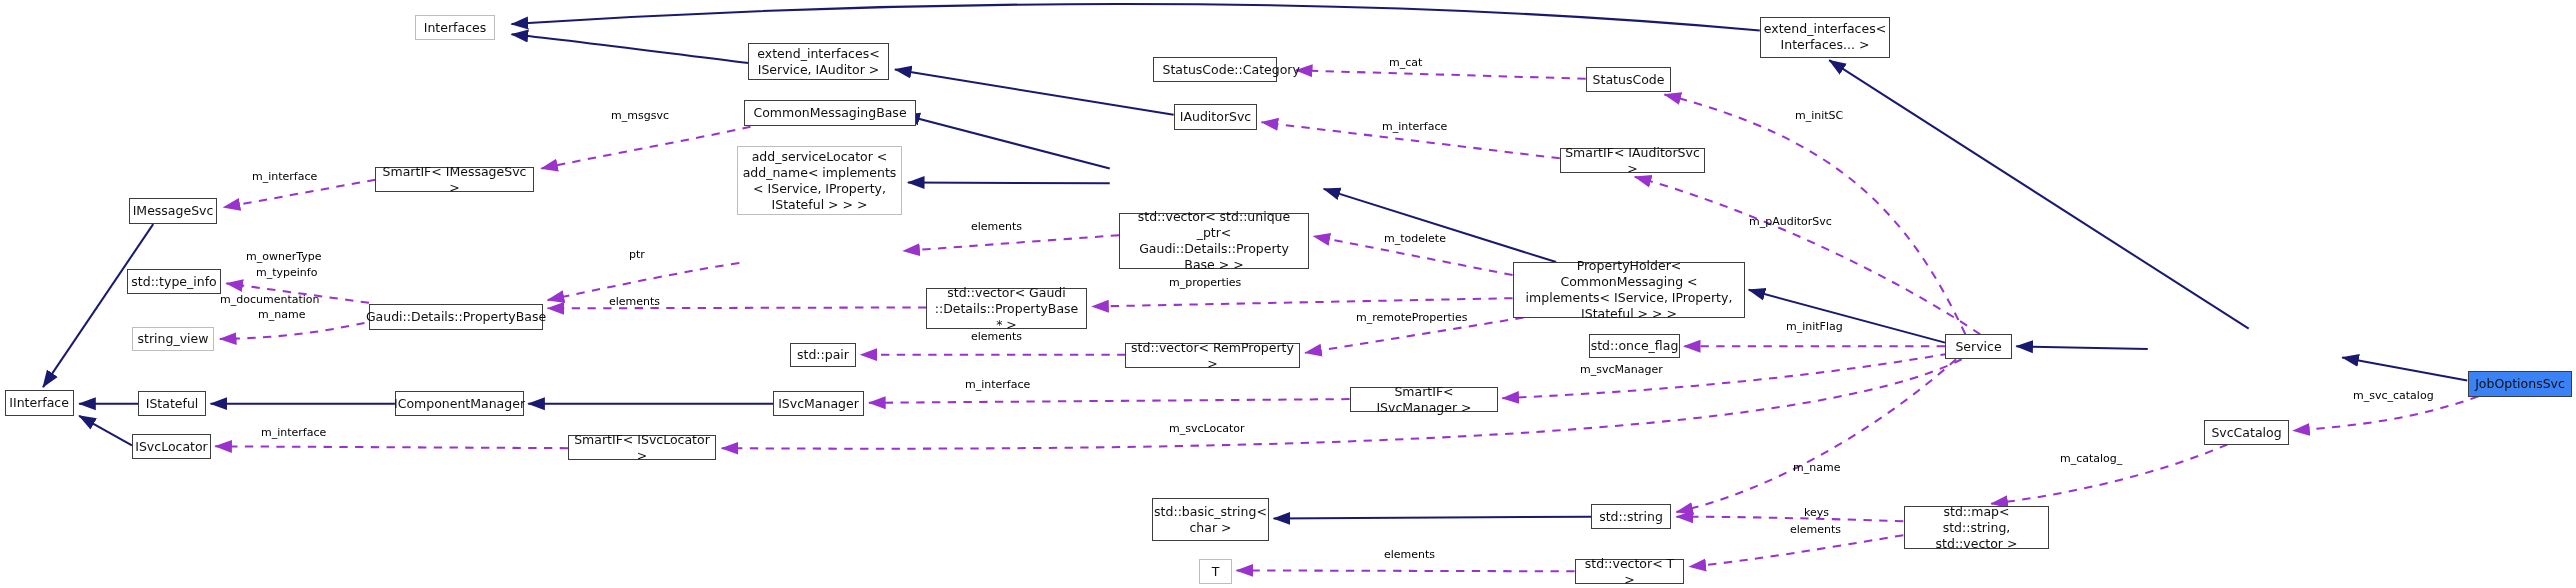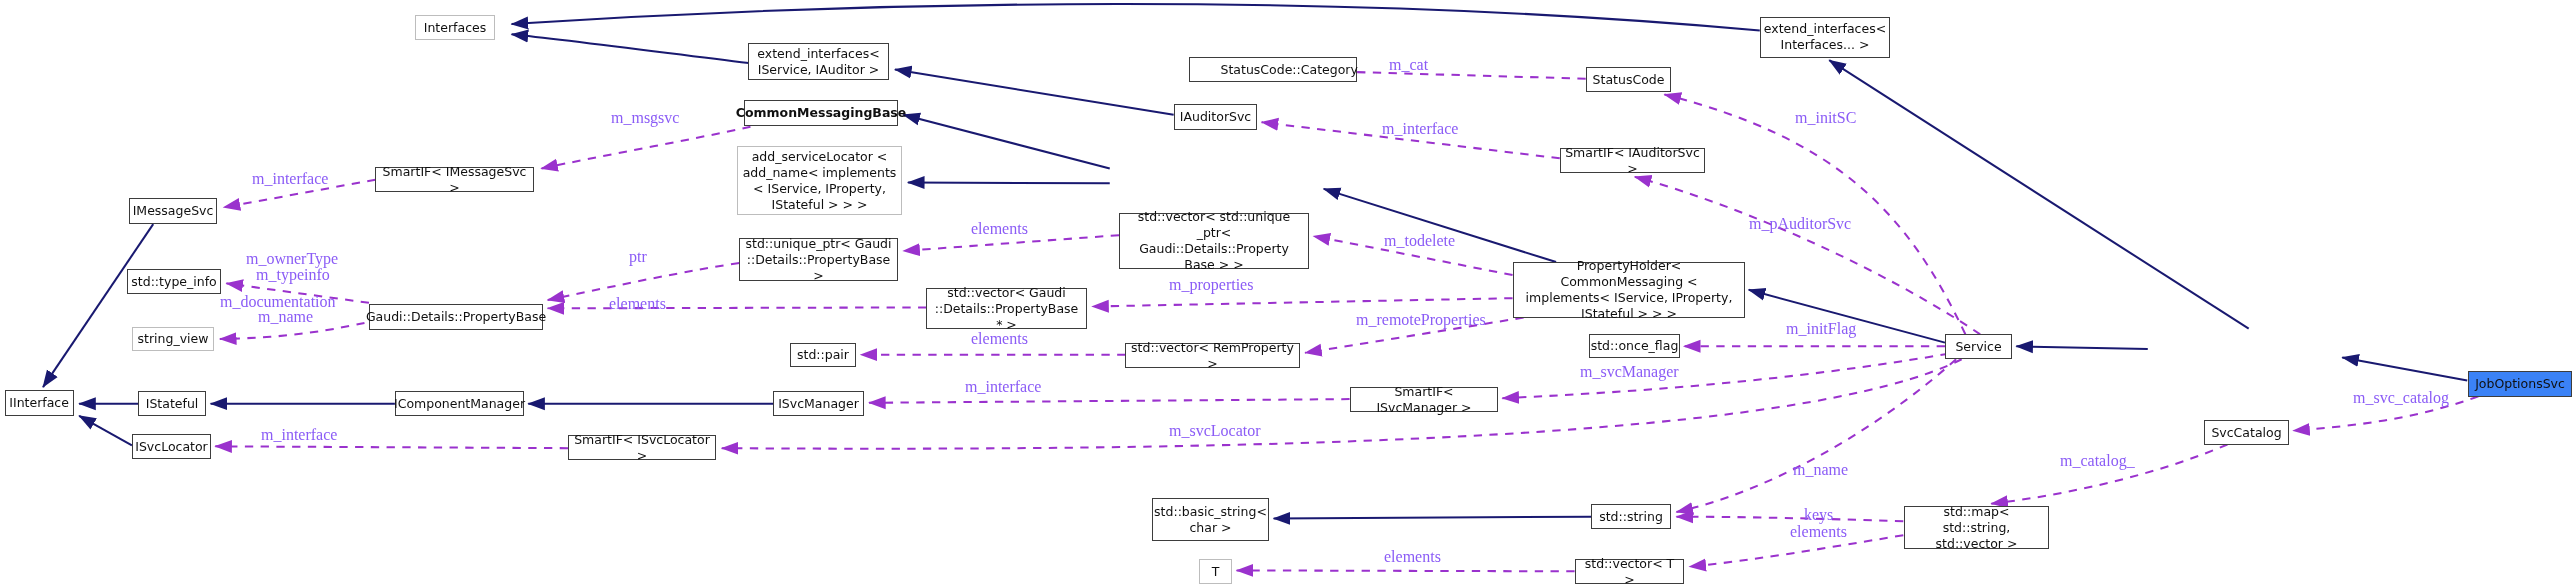--- a/index.html
+++ b/index.html
@@ -6,21 +6,21 @@
   #canvas{position:relative;width:2576px;height:588px;background:#ffffff;overflow:hidden;
           font-family:"DejaVu Sans","Liberation Sans",sans-serif;}
   #edges{position:absolute;left:0;top:0;width:2576px;height:588px;}
   .node{position:absolute;background:#ffffff;border:1.9px solid #3d3d3d;display:flex;
         align-items:center;justify-content:center;text-align:center;
         font-size:12.5px;line-height:1.28;color:#101010;box-sizing:border-box;
         padding:0.9px 3.7px;z-index:2;}
   .node.gray{border:0.9px solid #bdbdbd;}
   .node.thin{border:0.9px solid #3d3d3d;}
   .node.current{background:#3b82f6;border:1.9px solid #3d3d3d;}
-  .elabel{position:absolute;font-size:16px;color:#8b5cf6;white-space:nowrap;z-index:3;font-family:Liberation Serif, serif;}
+  .elabel{position:absolute;font-size:11px;color:#000000;white-space:nowrap;z-index:3;}
 </style>
 </head>
 <body>
 
 <div id="canvas">
 
   <svg id="edges" viewBox="0 0 2781 635" xmlns="http://www.w3.org/2000/svg">
     <defs>
       <marker id="an" markerUnits="userSpaceOnUse" markerWidth="20" markerHeight="16" refX="18" refY="8" orient="auto">
         <path d="M0,1 L19,8 L0,15 z" fill="#191970"></path>
@@ -74,33 +74,32 @@
       <path d="M 2405,480 C 2330,512 2235,534 2150,544" marker-end="url(#ap)"></path>
       <path d="M 2112,388 C 2020,470 1905,532 1810,553" marker-end="url(#ap)"></path>
       <path d="M 2055,563 C 1965,560 1885,558 1810,558" marker-end="url(#ap)"></path>
       <path d="M 2055,578 C 1970,592 1895,605 1824,612" marker-end="url(#ap)"></path>
       <path d="M 1700,617 L 1335,616" marker-end="url(#ap)"></path>
     </g>
   </svg>
 
   <div class="node gray" style="left:415px;top:15px;width:80px;height:25px;">Interfaces</div>
   <div class="node" style="left:748px;top:43px;width:141px;height:37px;">extend_interfaces&lt; IService, IAuditor &gt;</div>
-  <div class="node" style="left:744px;top:100px;width:154px;height:26px;font-weight:bold;">CommonMessagingBase</div>
+  <div class="node" style="left:744px;top:100px;width:172px;height:26px;">CommonMessagingBase</div>
   <div class="node gray" style="left:737px;top:146px;width:165px;height:69px;">add_serviceLocator &lt; add_name&lt; implements &lt; IService, IProperty, IStateful &gt; &gt; &gt;</div>
-  <div class="node" style="left:1189px;top:57px;width:168px;height:25px;padding-left:36px;">StatusCode::Category</div>
+  <div class="node" style="left:1153px;top:57px;width:124px;height:25px;padding-left:36px;">StatusCode::Category</div>
   <div class="node" style="left:1174px;top:104px;width:83px;height:26px;">IAuditorSvc</div>
   <div class="node" style="left:1586px;top:67px;width:85px;height:25px;">StatusCode</div>
   <div class="node" style="left:1760px;top:16.7px;width:130px;height:41px;">extend_interfaces&lt; Interfaces... &gt;</div>
   <div class="node" style="left:1560px;top:148px;width:145px;height:25px;">SmartIF&lt; IAuditorSvc &gt;</div>
   <div class="node" style="left:375px;top:167px;width:159px;height:25px;">SmartIF&lt; IMessageSvc &gt;</div>
   <div class="node" style="left:129px;top:198px;width:88px;height:26px;">IMessageSvc</div>
   <div class="node" style="left:127px;top:269px;width:94px;height:25px;">std::type_info</div>
   <div class="node gray" style="left:132px;top:327px;width:82px;height:24px;">string_view</div>
   <div class="node" style="left:369px;top:304px;width:174px;height:26px;">Gaudi::Details::PropertyBase</div>
-  <div class="node" style="left:739px;top:238px;width:159px;height:43px;">std::unique_ptr&lt; Gaudi ::Details::PropertyBase &gt;</div>
   <div class="node" style="left:1119px;top:213px;width:190px;height:56px;">std::vector&lt; std::unique _ptr&lt; Gaudi::Details::Property Base &gt; &gt;</div>
   <div class="node" style="left:926px;top:288px;width:161px;height:41px;">std::vector&lt; Gaudi ::Details::PropertyBase * &gt;</div>
   <div class="node" style="left:1513px;top:262px;width:232px;height:56px;">PropertyHolder&lt; CommonMessaging &lt; implements&lt; IService, IProperty, IStateful &gt; &gt; &gt;</div>
   <div class="node" style="left:790px;top:343px;width:66px;height:24px;">std::pair</div>
   <div class="node" style="left:1125px;top:343px;width:175px;height:25px;">std::vector&lt; RemProperty &gt;</div>
   <div class="node" style="left:1589px;top:334px;width:91px;height:24px;">std::once_flag</div>
   <div class="node" style="left:1945px;top:334px;width:67px;height:25px;">Service</div>
   <div class="node current" style="left:2468px;top:371px;width:104px;height:26px;">JobOptionsSvc</div>
   <div class="node" style="left:4.6px;top:390px;width:69px;height:26px;">IInterface</div>
   <div class="node" style="left:138px;top:391px;width:68px;height:25px;">IStateful</div>

